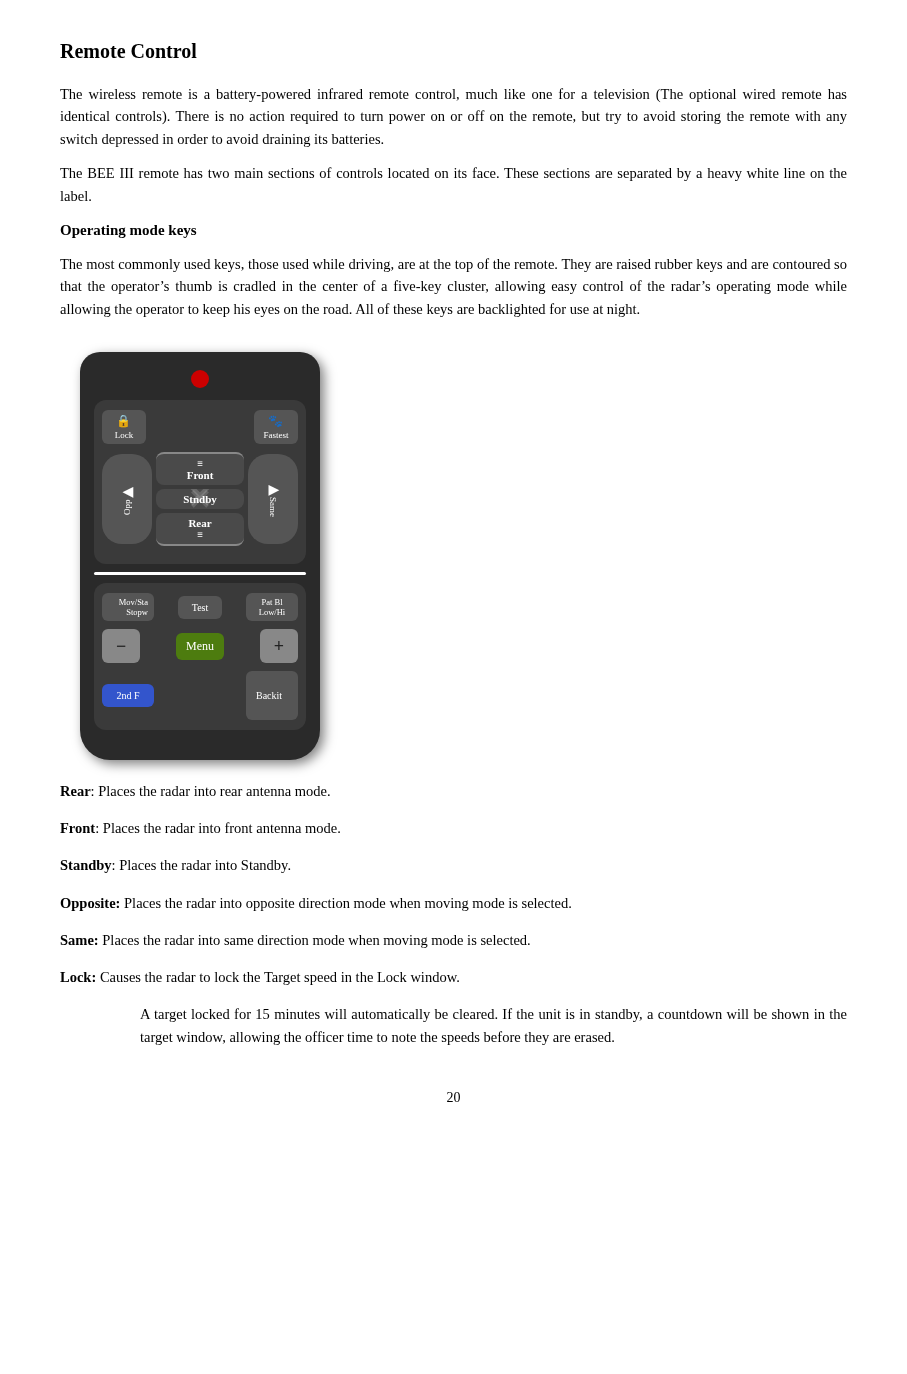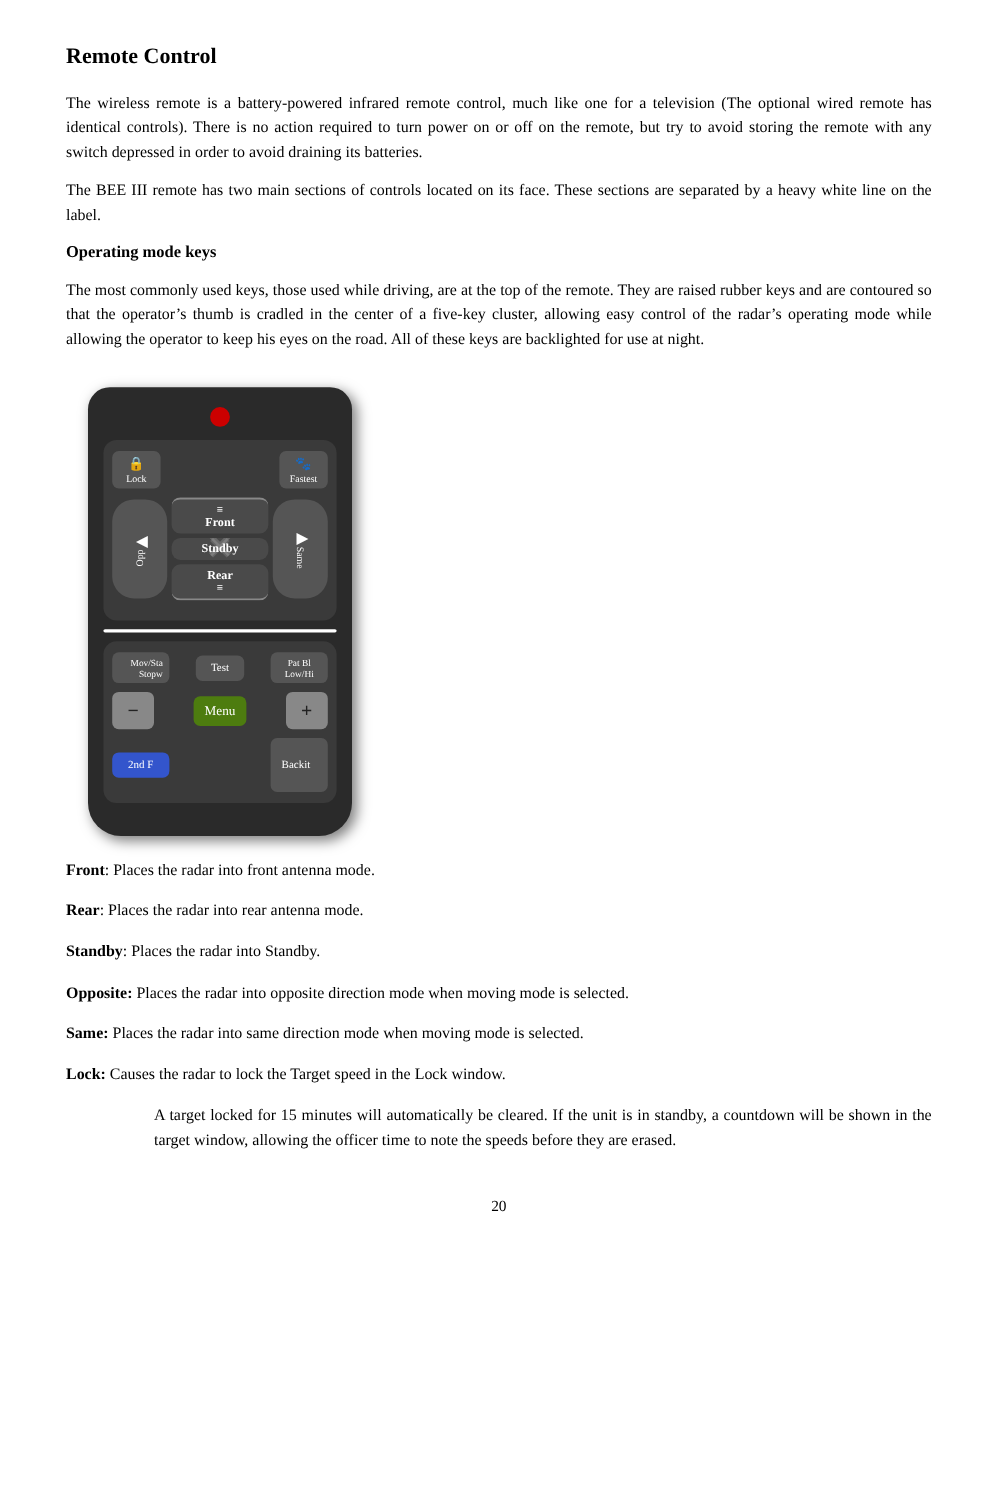--- a/index.html
+++ b/index.html
@@ -440,24 +440,24 @@
             <span>Backit</span>
           </div>
         </div>
       </div>
     </div>
   </div>
 </div>
 
 <div class="body-text">
   <p>
+    <span class="term">Rear</span><span>:  Places the radar into rear antenna mode.</span>
+  </p>
+  <p>
     <span class="term">Front</span><span>:  Places the radar into front antenna mode.</span>
-  </p>
-  <p>
-    <span class="term">Rear</span><span>:  Places the radar into rear antenna mode.</span>
   </p>
   <p>
     <span class="term">Standby</span><span>:  Places the radar into Standby.</span>
   </p>
   <p>
     <span class="term">Opposite:</span><span>  Places the radar into opposite direction mode when moving mode is selected.</span>
   </p>
   <p>
     <span class="term">Same:</span><span>  Places the radar into same direction mode when moving mode is selected.</span>
   </p>

